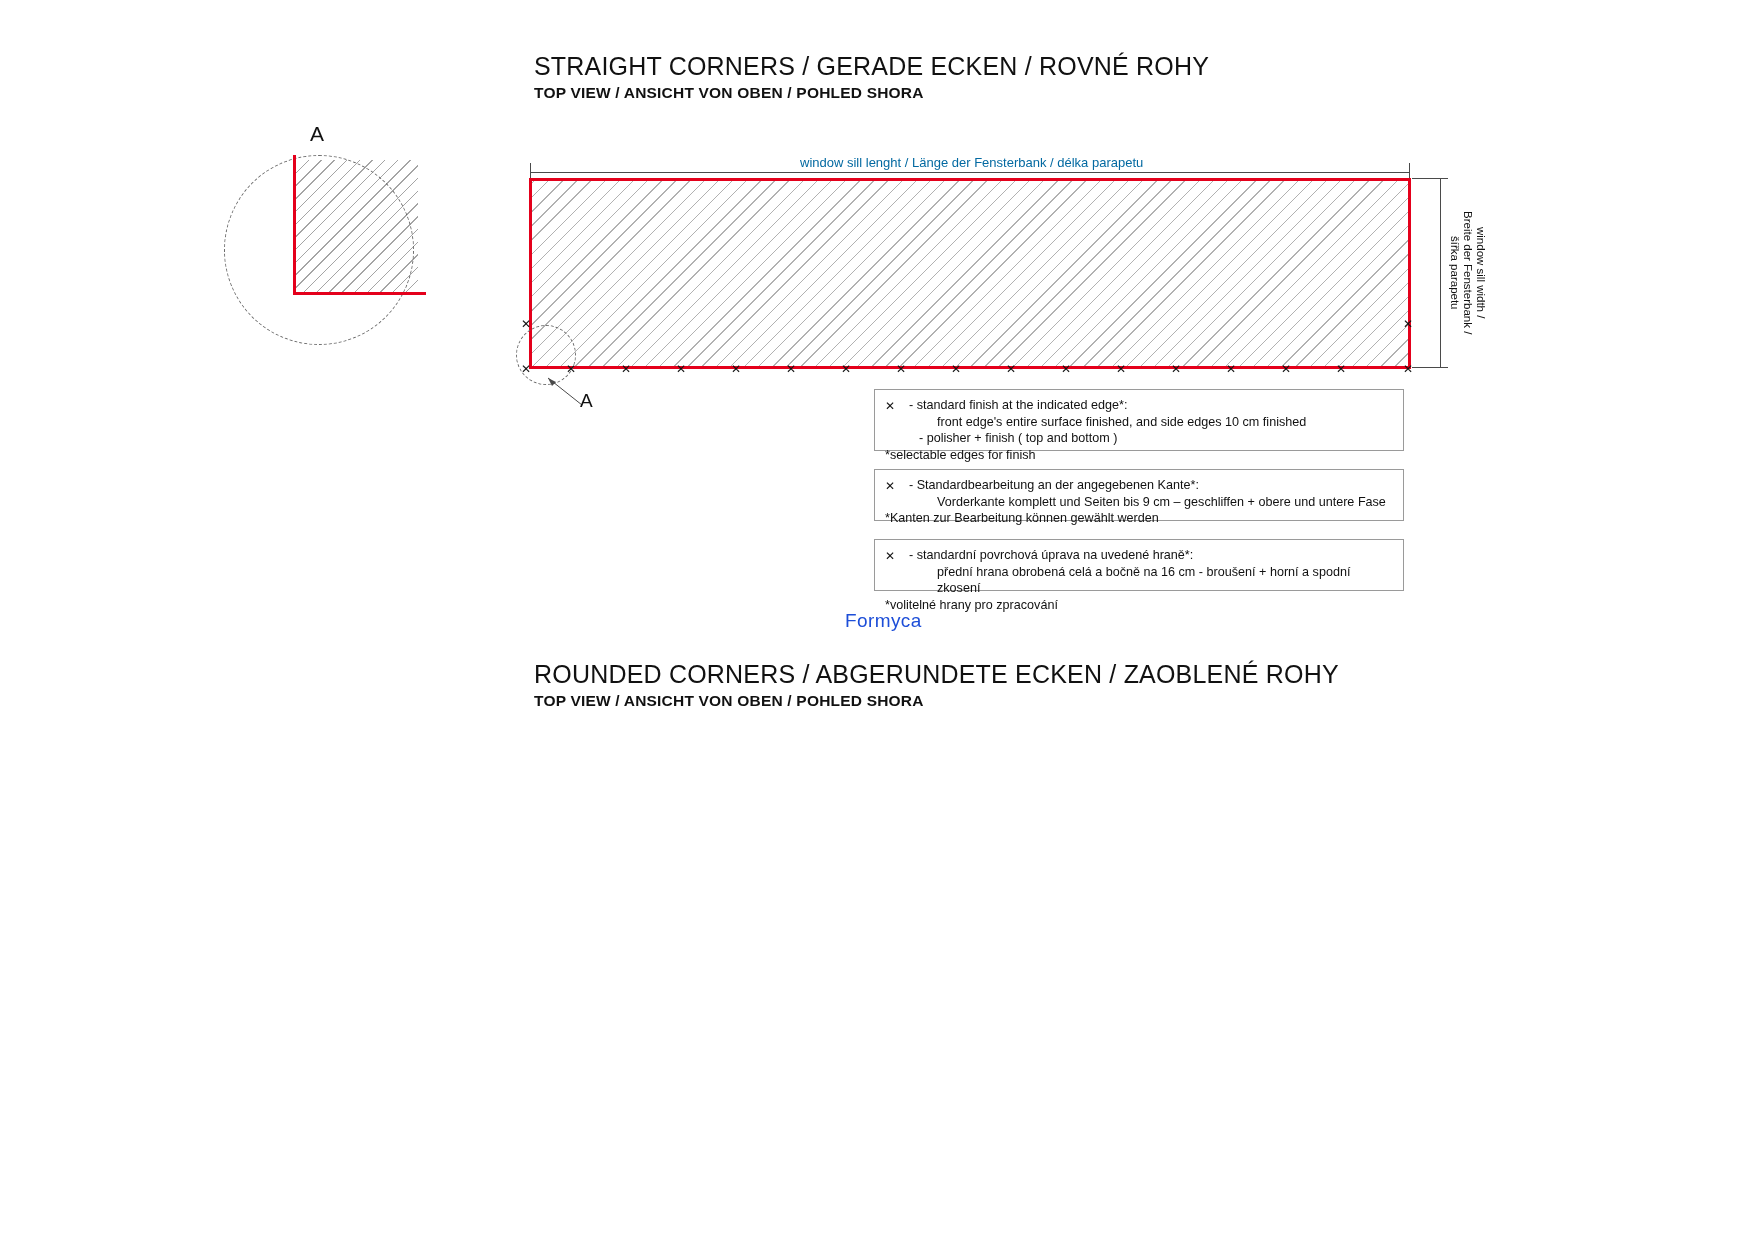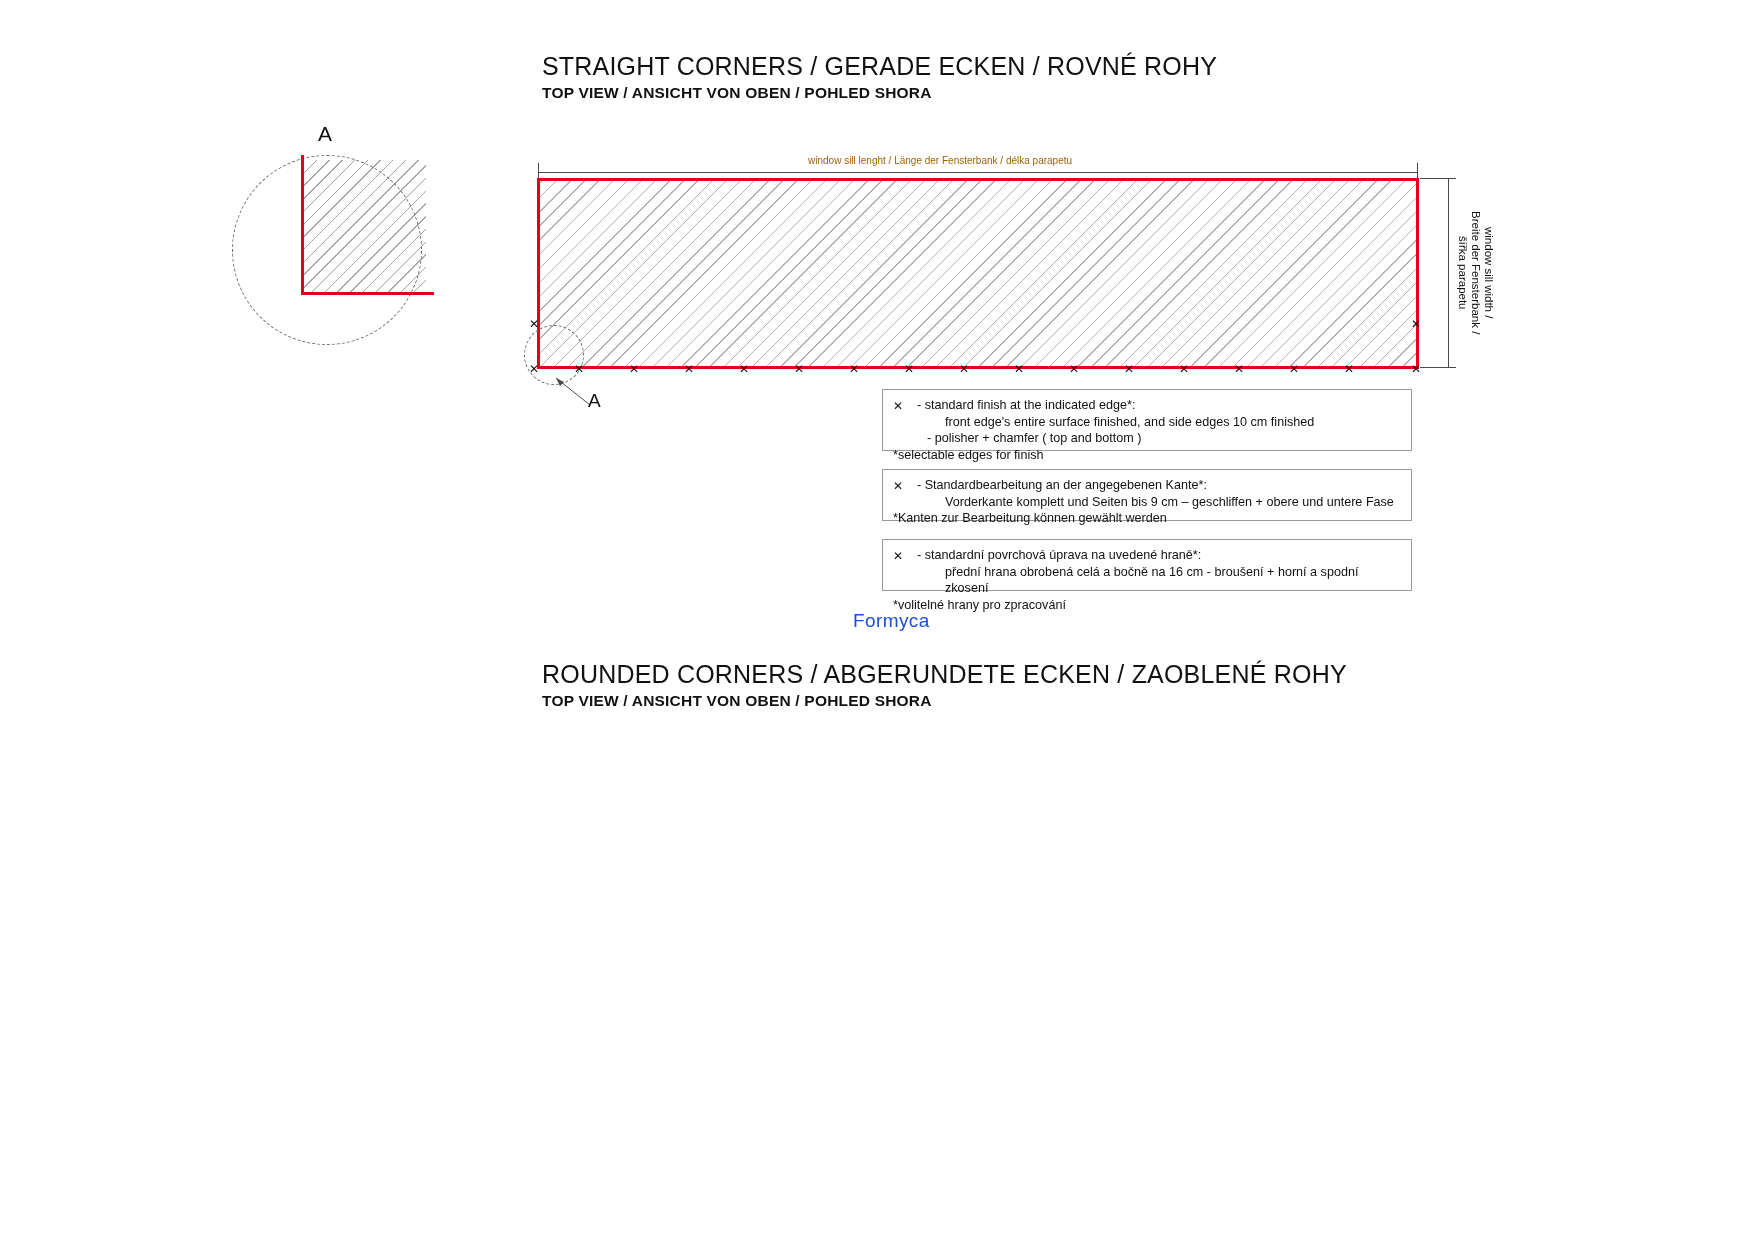--- a/index.html
+++ b/index.html
@@ -10,21 +10,21 @@
   body {
     width: 1754px;
     height: 1241px;
     position: relative;
     font-family: "Liberation Sans", sans-serif;
     color: #1a1a1a;
     overflow: hidden;
   }
   .section {
     position: absolute;
-    left: 8px;
+    left: 0;
     width: 1582px;
   }
   
   .title {
     position: absolute;
     font-size: 25px;
     font-weight: 400;
     letter-spacing: 0.2px;
     white-space: nowrap;
     color: #111;
@@ -72,23 +72,23 @@
       rgba(0,0,0,0) 0px,
       rgba(0,0,0,0) 9px,
       rgba(100,100,100,0.5) 9px,
       rgba(100,100,100,0.5) 10px
     );
     border: 1px solid #b9b9b9;
     box-sizing: border-box;
   }
   .dim-label-top {
     position: absolute;
-    font-size: 10px;
-    white-space: nowrap;
-    color: #a16207;
+    font-size: 13px;
+    white-space: nowrap;
+    color: #0369a1;
   }
   .dim-line {
     position: absolute;
     background: #4a4a4a;
   }
   .vert-text {
     position: absolute;
     writing-mode: vertical-rl;
     font-size: 11.5px;
     line-height: 13px;
@@ -202,21 +202,21 @@
       <div class="xmark" style="left:1281px; top:363px;">✕</div>
       <div class="xmark" style="left:1336px; top:363px;">✕</div>
       <div class="xmark" style="left:1403px; top:363px;">✕</div>
     </div>
   </div>
 
   <div class="note" style="left:874px; top:389px; width:530px; height:62px;">
     <span class="nx">✕</span>
     <div class="l1">- standard finish at the indicated edge*:</div>
     <div class="l2">front edge's entire surface finished, and side edges 10 cm finished</div>
-    <div class="l3">- polisher + chamfer ( top and bottom )</div>
+    <div class="l3">- polisher + finish ( top and bottom )</div>
     <div class="right">*selectable edges for finish</div>
   </div>
 
   <div class="note" style="left:874px; top:469px; width:530px; height:52px;">
     <span class="nx">✕</span>
     <div class="l1">- Standardbearbeitung an der angegebenen Kante*:</div>
     <div class="l2">Vorderkante komplett und Seiten bis 9 cm – geschliffen + obere und untere Fase</div>
     <div class="right">*Kanten zur Bearbeitung können gewählt werden</div>
   </div>
 

